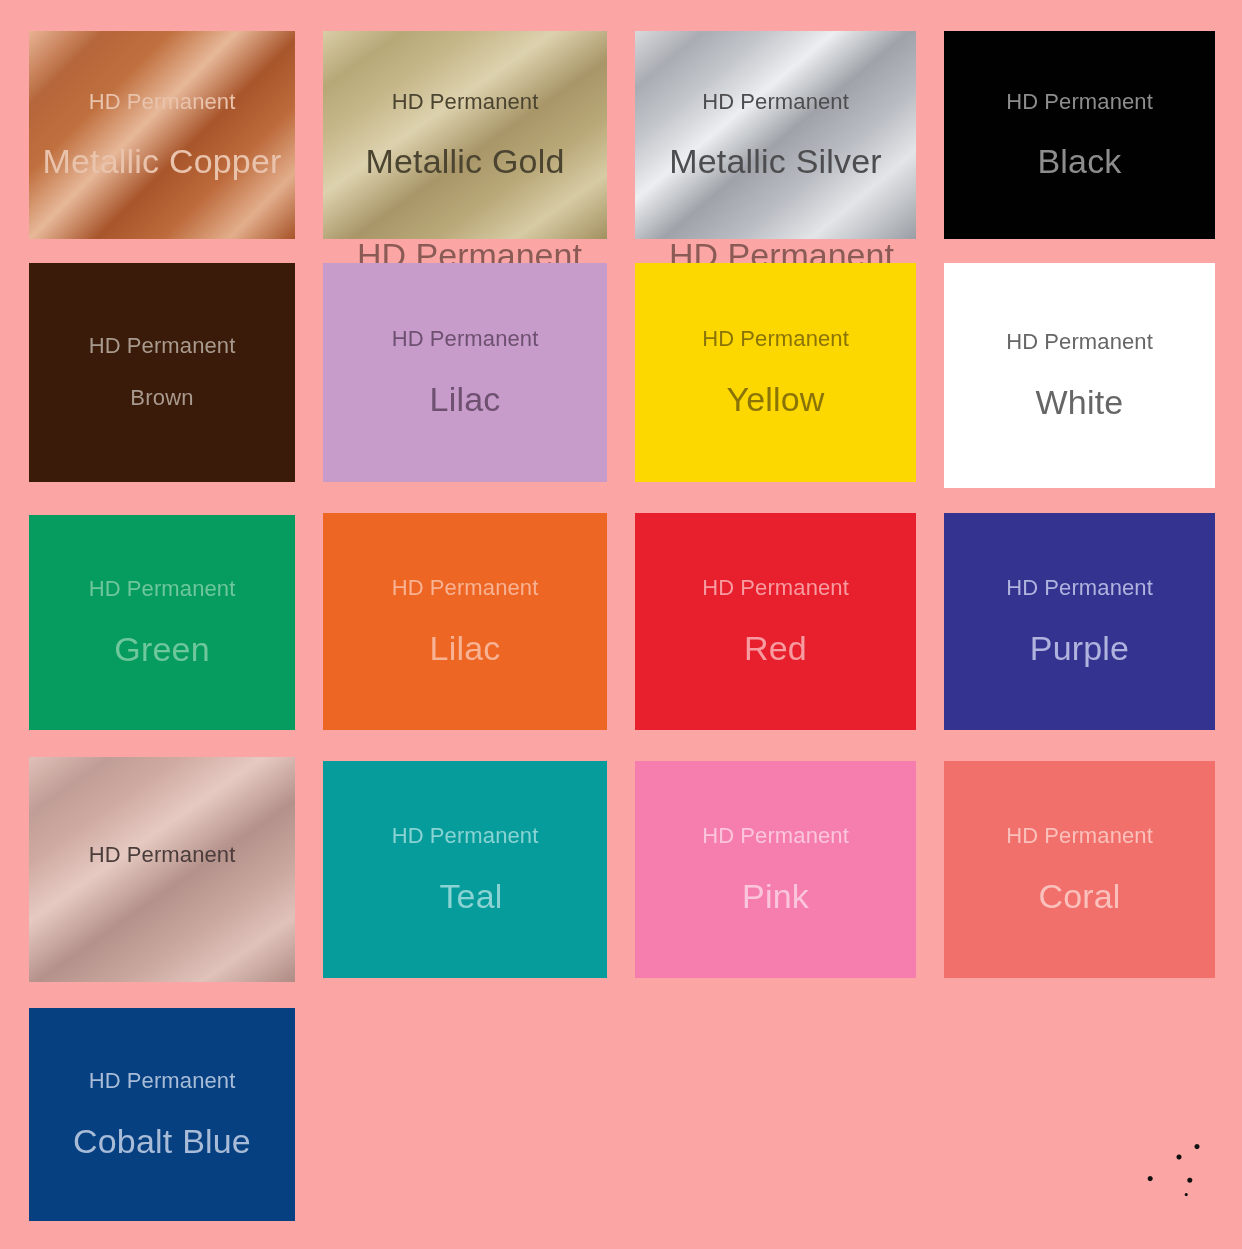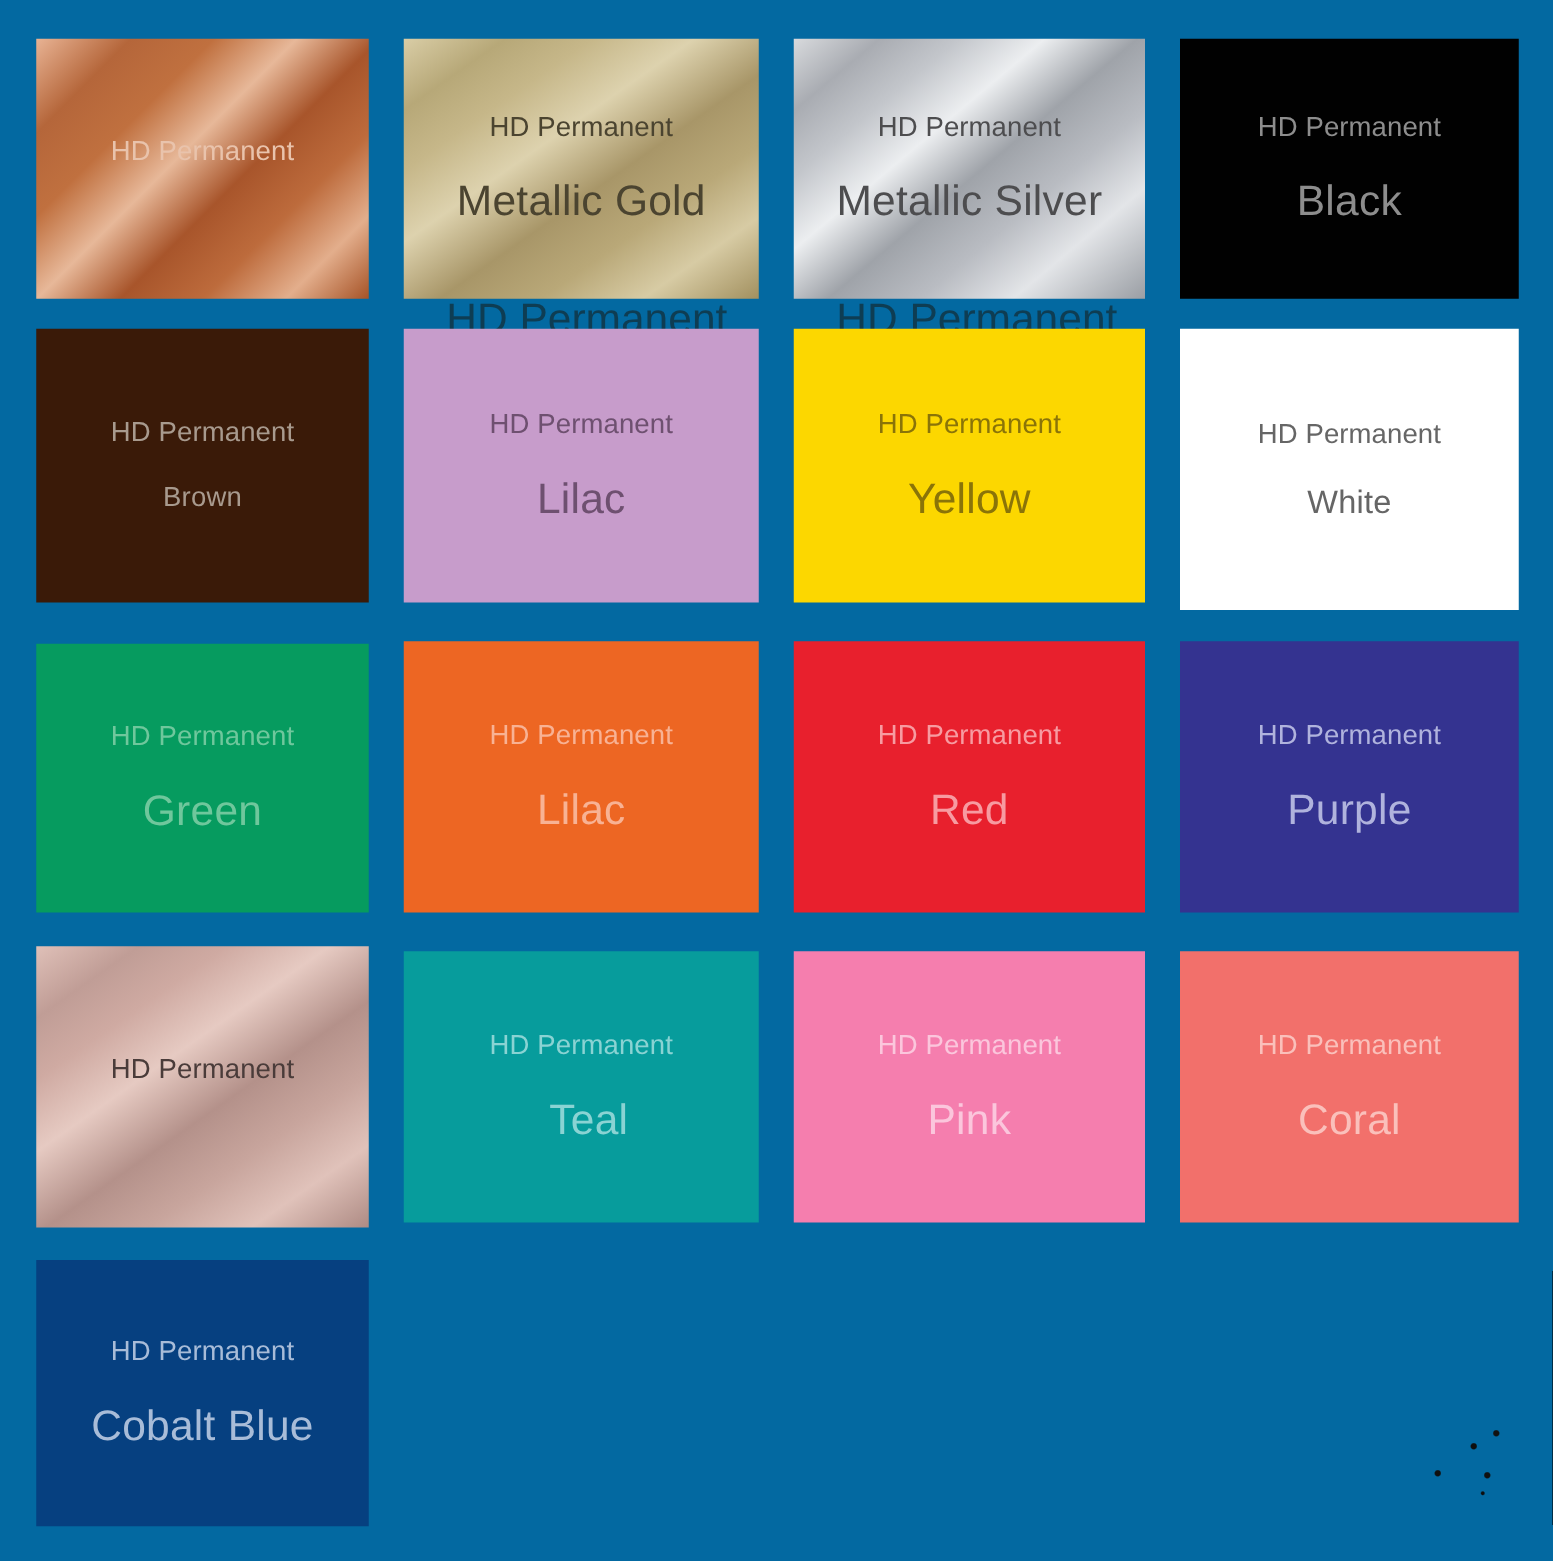--- a/index.html
+++ b/index.html
@@ -5,21 +5,21 @@
   * { margin:0; padding:0; box-sizing:border-box; }
   html, body {
     width:1242px; height:1249px;
     background:#000;
     font-family:"Liberation Sans", sans-serif;
     overflow:hidden;
   }
   #grid {
     position:relative;
     width:1242px; height:1249px;
-    background:#0369a1;
+    background:#fca5a5;
   }
   .swatch {
     position:absolute;
     display:flex;
     flex-direction:column;
     align-items:center;
     justify-content:center;
     overflow:hidden;
     text-align:center;
   }
@@ -59,20 +59,21 @@
     pointer-events:none;
   }
 </style>
 </head>
 <body>
 
 <div id="grid">
     <div class="swatch" style="left: 29px; top: 31px; width: 266px; height: 208px; background: linear-gradient(135deg, rgb(232, 179, 148) 0%, rgb(181, 102, 58) 16%, rgb(192, 112, 63) 30%, rgb(231, 184, 153) 44%, rgb(168, 85, 43) 58%, rgb(189, 107, 60) 72%, rgb(227, 174, 140) 86%, rgb(166, 83, 39) 100%); color: rgb(233, 195, 172);">
       <div class="brand" style="font-size: 22px;">HD Permanent</div>
       <div class="gap-mid"></div>
+      <div class="cname" style="font-size: 34px;">Metallic Copper</div>
     </div>
     <div class="swatch" style="left: 323px; top: 31px; width: 284px; height: 208px; background: linear-gradient(145deg, rgb(217, 205, 166) 0%, rgb(183, 168, 120) 14%, rgb(198, 183, 137) 26%, rgb(221, 210, 174) 40%, rgb(168, 150, 104) 56%, rgb(185, 168, 120) 70%, rgb(215, 203, 164) 84%, rgb(162, 144, 95) 100%); color: rgb(75, 68, 48);">
       <div class="brand" style="font-size: 22px;">HD Permanent</div>
       <div class="gap-mid"></div>
       <div class="cname" style="font-size: 34px;">Metallic Gold</div>
     </div>
     <div class="swatch" style="left: 635px; top: 31px; width: 281px; height: 208px; background: linear-gradient(140deg, rgb(216, 218, 221) 0%, rgb(169, 172, 178) 13%, rgb(195, 198, 203) 25%, rgb(236, 238, 240) 38%, rgb(159, 163, 169) 52%, rgb(185, 188, 194) 66%, rgb(227, 229, 232) 80%, rgb(154, 158, 164) 100%); color: rgb(77, 77, 79);">
       <div class="brand" style="font-size: 22px;">HD Permanent</div>
       <div class="gap-mid"></div>
       <div class="cname" style="font-size: 34px;">Metallic Silver</div>
@@ -95,21 +96,21 @@
     </div>
     <div class="ghost" style="left: 669px; top: 236px;">HD Permanent</div>
     <div class="swatch" style="left: 635px; top: 263px; width: 281px; height: 219px; background: rgb(252, 215, 0); color: rgb(138, 116, 8);">
       <div class="brand" style="font-size: 22px;">HD Permanent</div>
       <div class="gap-mid"></div>
       <div class="cname" style="font-size: 34px;">Yellow</div>
     </div>
     <div class="swatch" style="left: 944px; top: 263px; width: 271px; height: 225px; background: rgb(255, 255, 255); color: rgb(102, 102, 102);">
       <div class="brand" style="font-size: 22px;">HD Permanent</div>
       <div class="gap-mid"></div>
-      <div class="cname" style="font-size: 26px;">White</div>
+      <div class="cname" style="font-size: 34px;">White</div>
     </div>
     <div class="swatch" style="left: 29px; top: 515px; width: 266px; height: 215px; background: rgb(6, 155, 95); color: rgb(111, 199, 156);">
       <div class="brand" style="font-size: 22px;">HD Permanent</div>
       <div class="gap-mid"></div>
       <div class="cname" style="font-size: 34px;">Green</div>
     </div>
     <div class="swatch" style="left: 323px; top: 513px; width: 284px; height: 217px; background: rgb(237, 102, 35); color: rgb(248, 178, 148);">
       <div class="brand" style="font-size: 22px;">HD Permanent</div>
       <div class="gap-mid"></div>
       <div class="cname" style="font-size: 34px;">Lilac</div>

